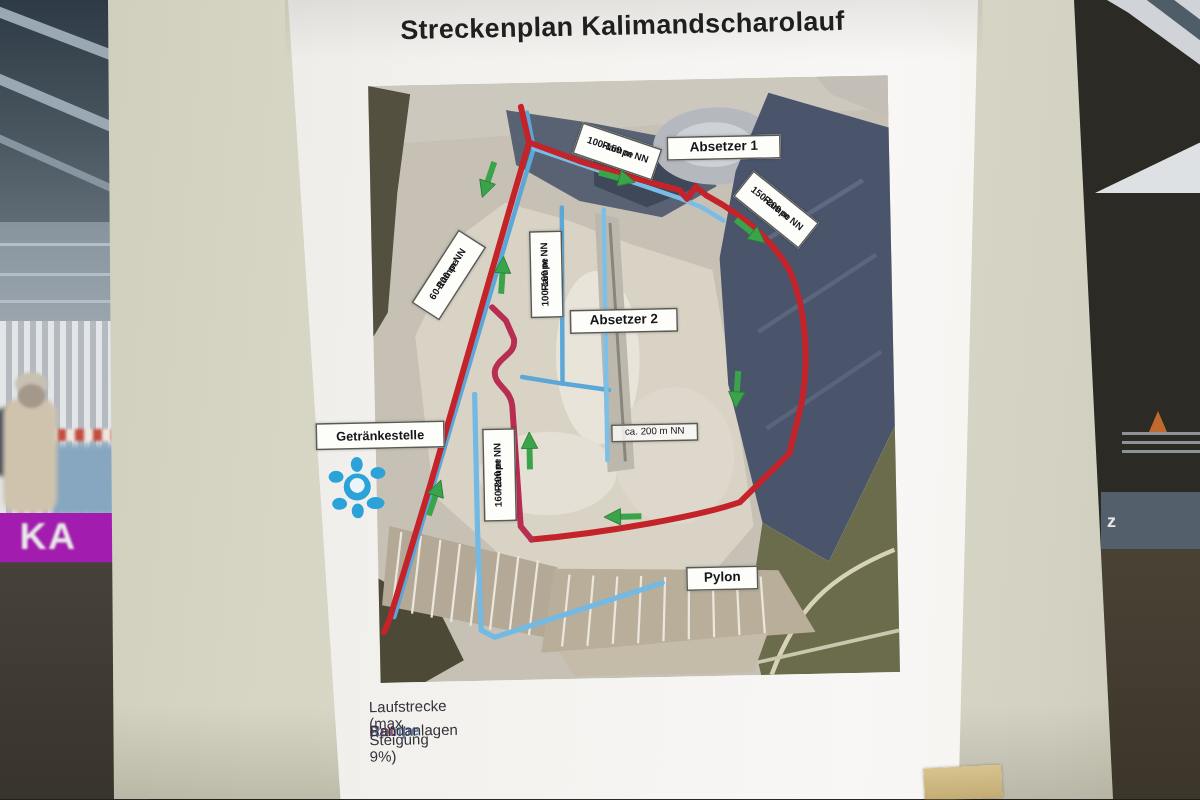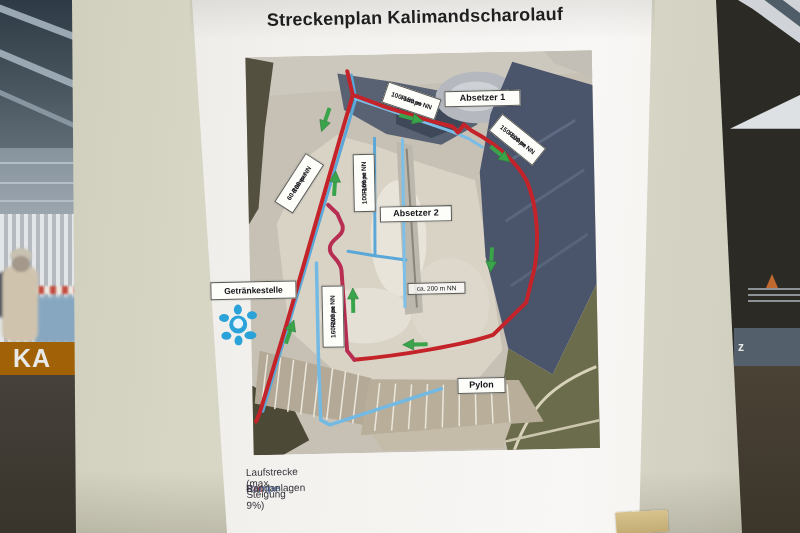--- a/index.html
+++ b/index.html
@@ -20,21 +20,21 @@
   .canopy-mid i{display:block;position:absolute;left:0;width:100%;height:2px;background:#b4bec6;}
   .scene{left:0;top:214px;width:100px;height:130px;overflow:hidden;
          background:repeating-linear-gradient(90deg,#e3e6e8 0 4px,#b4bac0 4px 8px);}
   .pool{left:34px;top:82px;width:66px;height:48px;background:#87a7c0;filter:blur(2px);}
   .barrier{left:26px;top:72px;width:50px;height:8px;
            background:repeating-linear-gradient(90deg,#c44d41 0 6px,#ece7df 6px 12px);filter:blur(1px);}
   .person-hair{left:10px;top:34px;width:22px;height:16px;border-radius:50%;background:#c8c1b2;filter:blur(1px);}
   .person-head{left:12px;top:42px;width:18px;height:16px;border-radius:50%;background:#a3988a;filter:blur(1px);}
   .person-body{left:2px;top:52px;width:36px;height:76px;border-radius:10px;background:#cfc3ad;filter:blur(1.5px);}
   .person-bag{left:-6px;top:58px;width:24px;height:46px;border-radius:10px;background:#474c57;filter:blur(1.5px);}
-  .ka-band{left:0;top:342px;width:100px;height:33px;background:#a16207;overflow:hidden;}
+  .ka-band{left:0;top:342px;width:100px;height:33px;background:#a21caf;overflow:hidden;}
   .ka-band span{position:absolute;left:13px;top:2px;color:#e8e8e6;font-weight:bold;
                 font-size:25px;letter-spacing:1px;filter:blur(.6px);}
   .ground-left{left:0;top:375px;width:100px;height:158px;
                background:linear-gradient(180deg,#46413a,#38342c);}
 
   
   .bg-right{left:700px;top:0;width:100px;height:533px;background:#2b2a25;overflow:hidden;}
   .sky-top{left:0;top:0;width:100px;height:60px;background:#d0d3d7;
            clip-path:polygon(38% 0,100% 0,100% 72%,52% 14%);}
   .roof-beam{left:-10px;top:-12px;width:150px;height:11px;background:#4e5d68;transform:rotate(37deg);}

